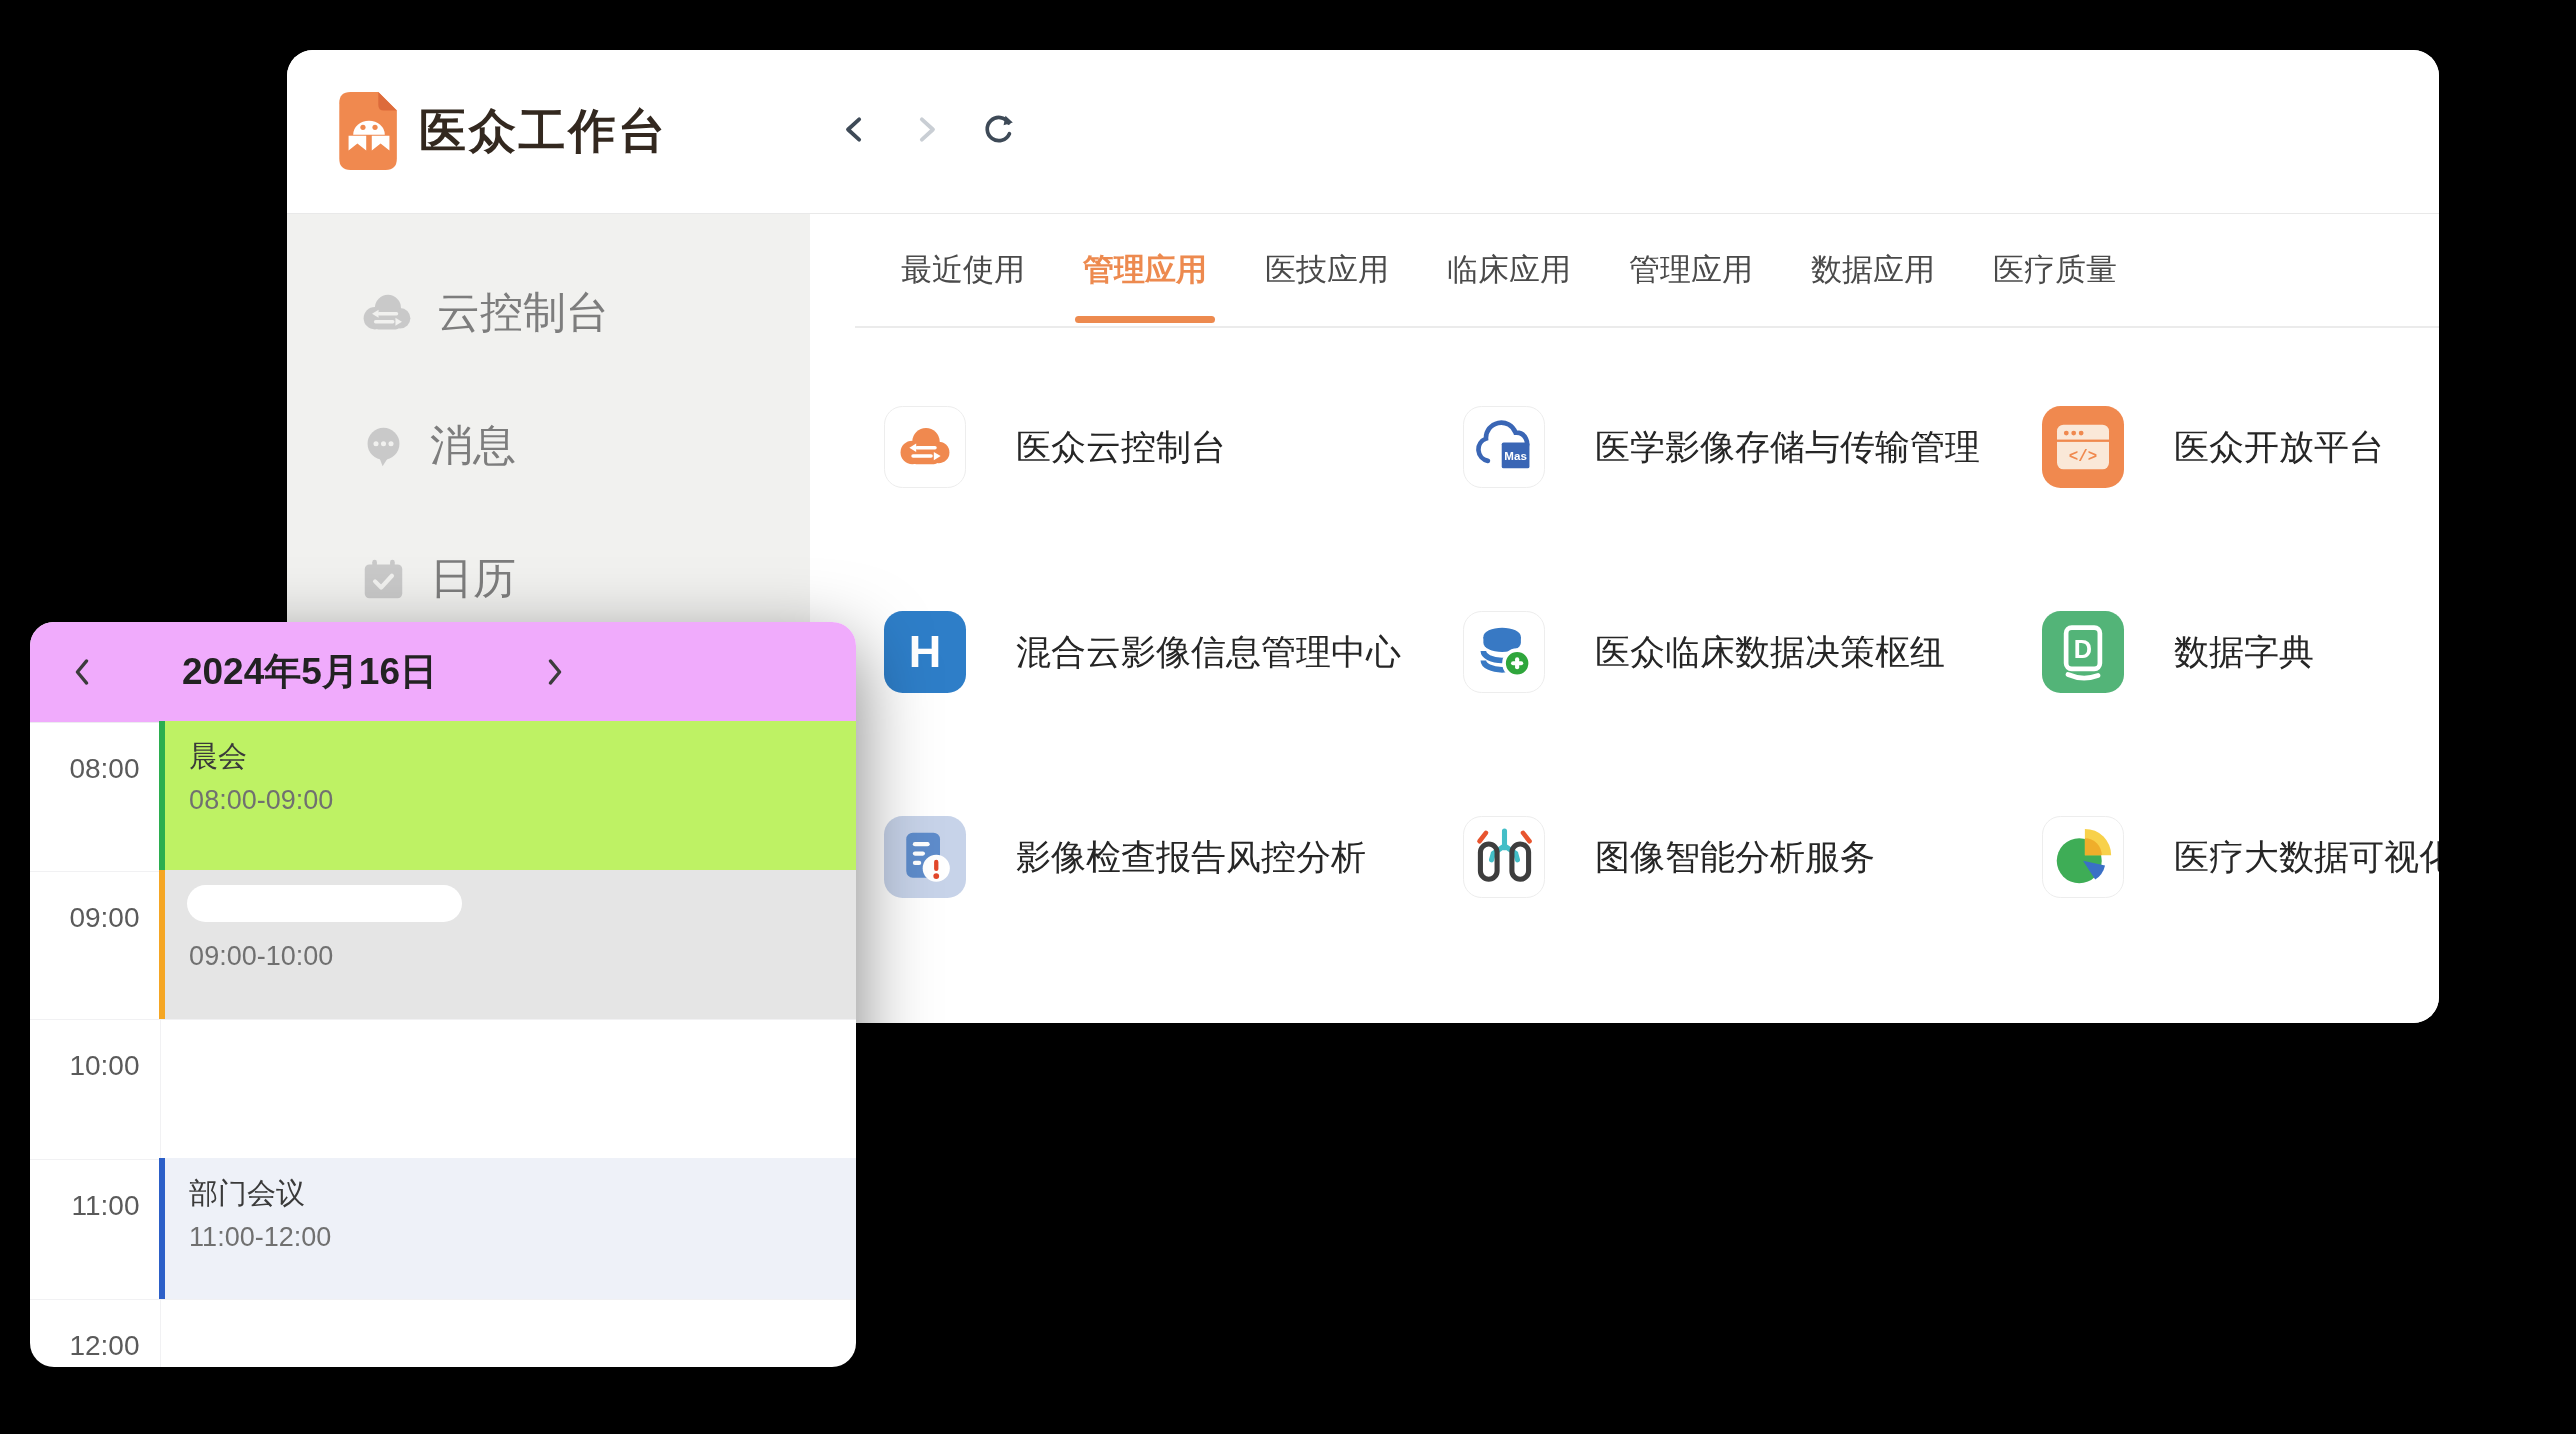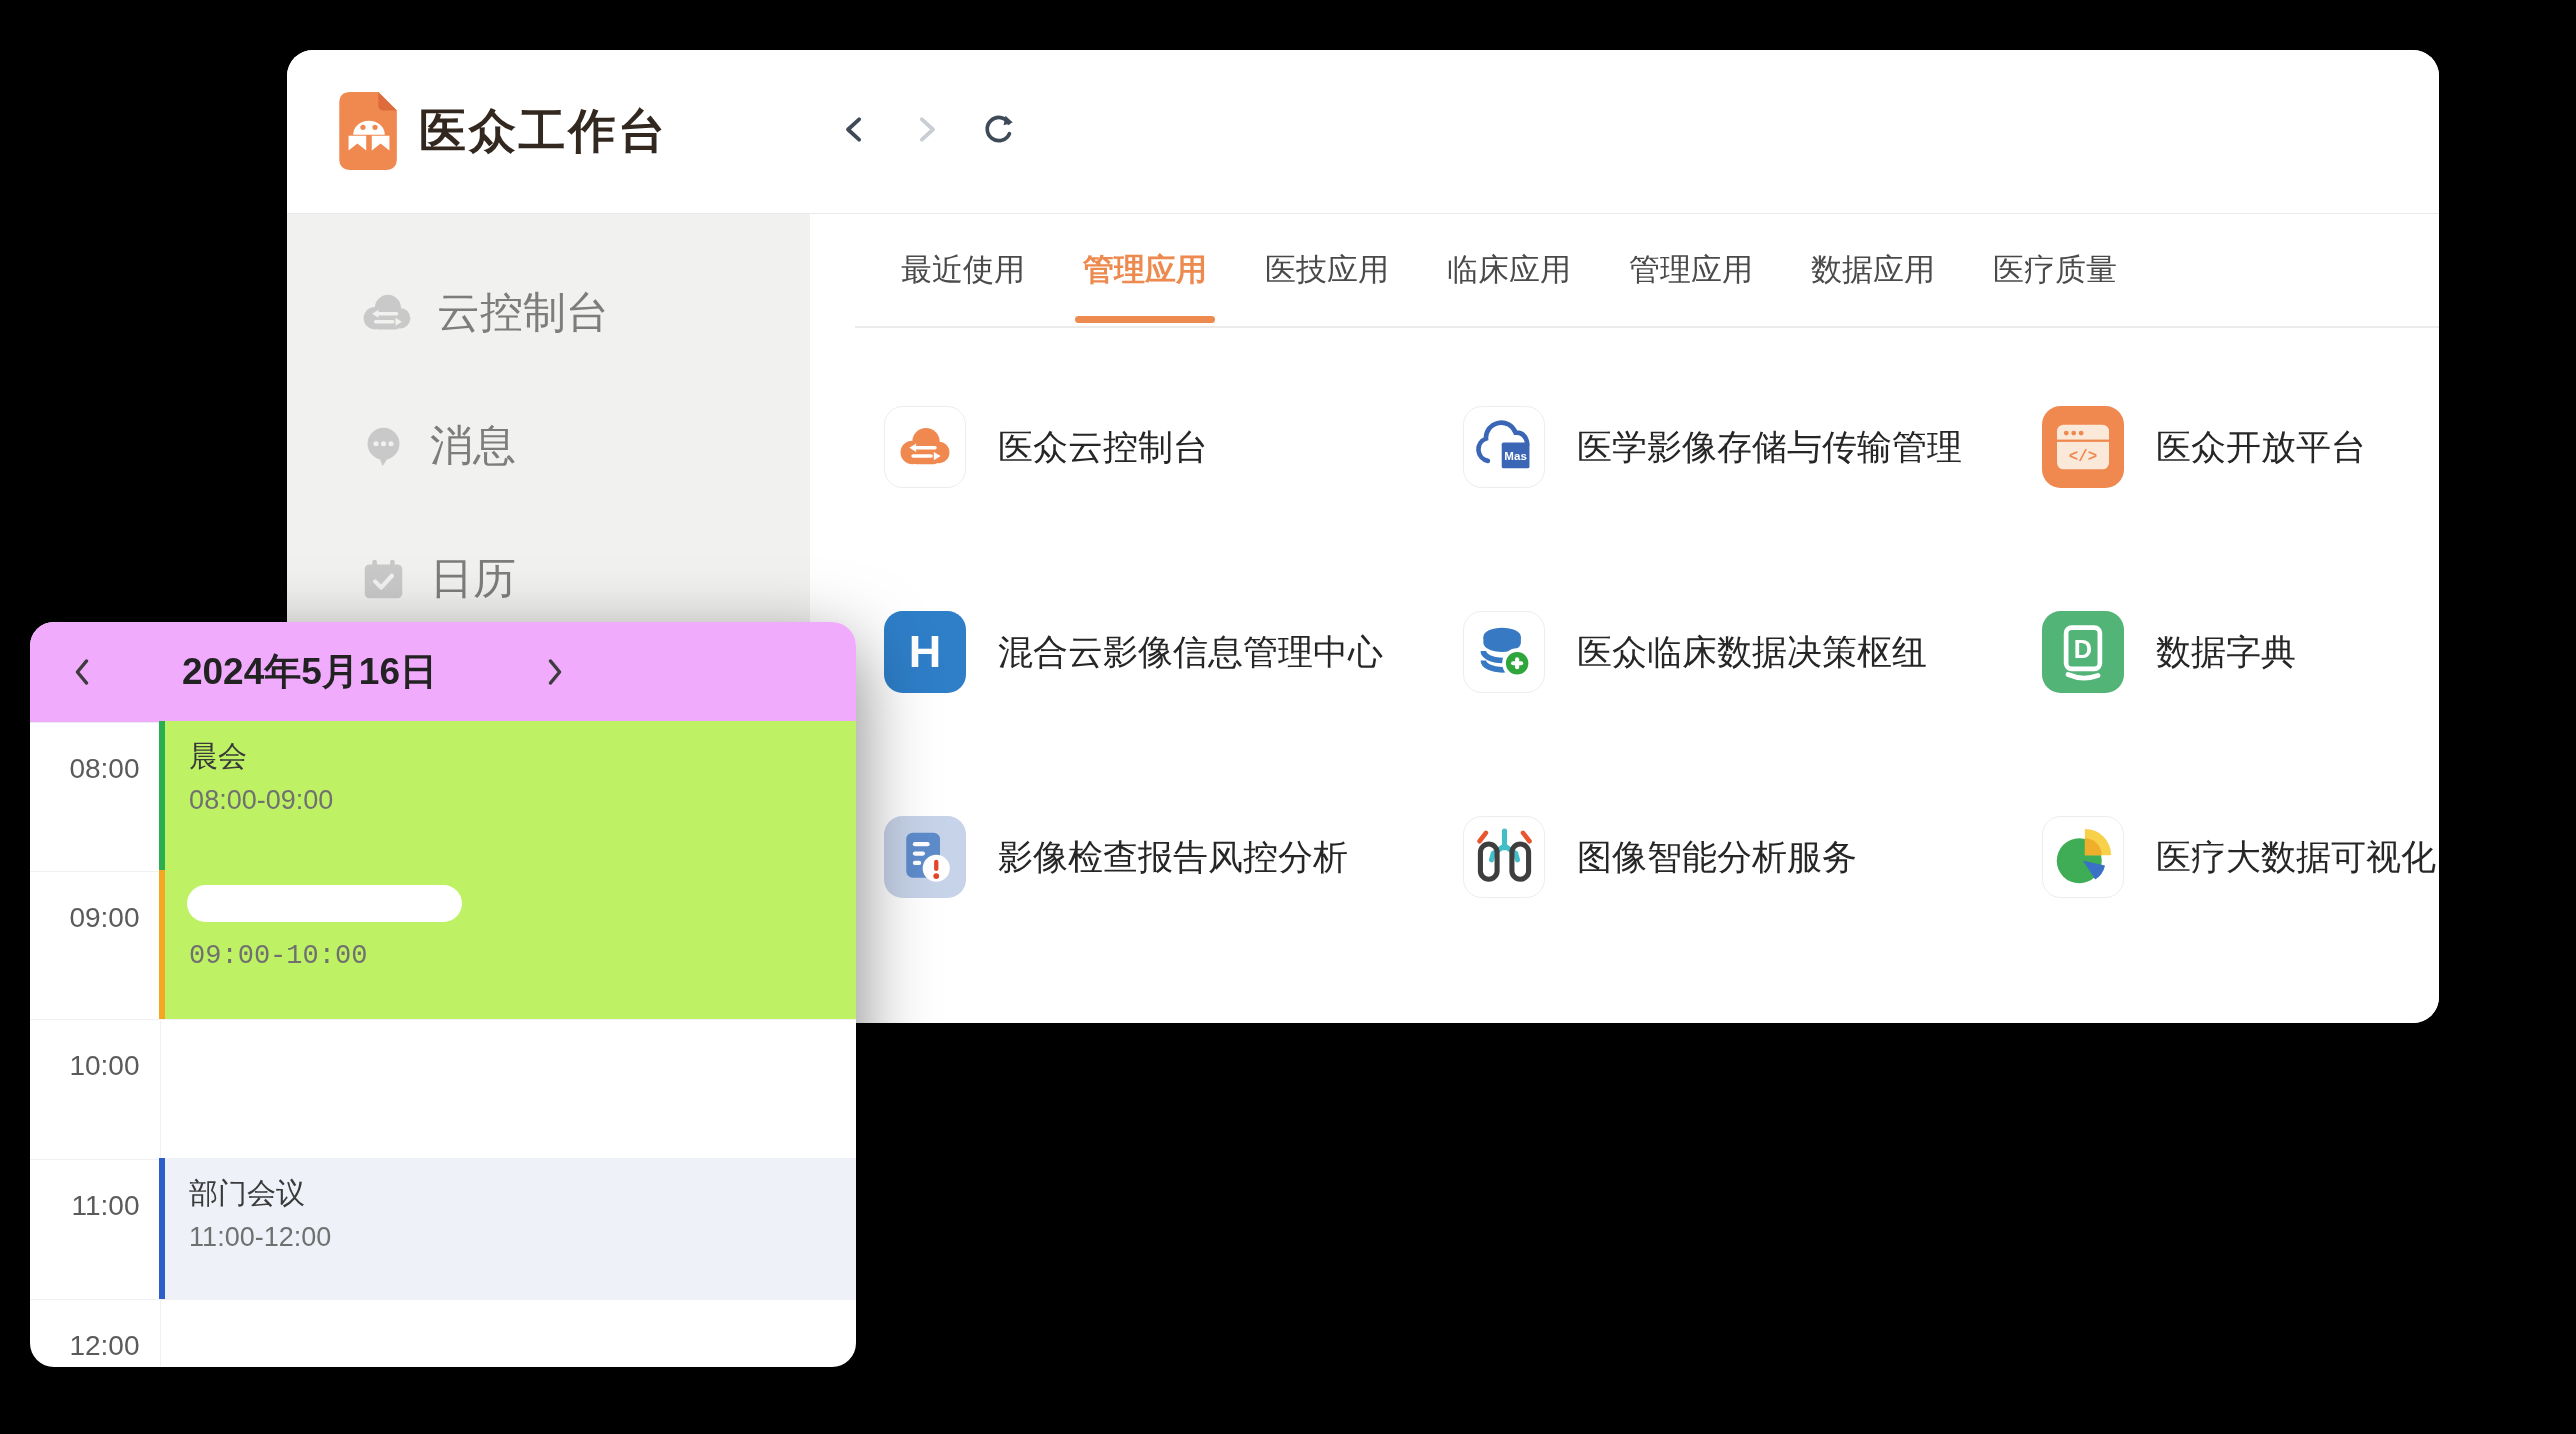--- a/index.html
+++ b/index.html
@@ -57,21 +57,21 @@
   .tab.active::after {
     content:""; position:absolute; bottom:2.8px; left:50%; transform:translateX(-50%);
     width:140px; height:7.4px; border-radius:3.7px; background:#ED8A4F;
   }
   .tab-divider { position:absolute; top:112px; left:45px; right:0; height:1.9px; background:#ebebeb; }
 
   .app-grid {
     position:absolute; left:74px; top:192px;
     display:grid; grid-template-columns:579px 579px 579px; grid-auto-rows:205px;
   }
-  .app-item { display:flex; align-items:center; gap:32px; height:82px; cursor:pointer; }
+  .app-item { display:flex; align-items:center; gap:50px; height:82px; cursor:pointer; }
   .app-name { font-size:35px; color:#262626; font-weight:500; white-space:nowrap; }
 
   .tile {
     width:82px; height:82px; flex:0 0 82px; border-radius:18.6px;
     display:flex; align-items:center; justify-content:center; overflow:hidden;
   }
   .tile.bordered { background:#fff; border:1.9px solid #ededed; }
   .tile.t-orange { background:#F0894F; }
   .tile.t-blue   { background:#2E7EC8; }
   .tile.t-green  { background:#53B478; }
@@ -99,21 +99,21 @@
     flex:0 0 131px; width:131px; padding:30px 20.5px 0 0;
     text-align:right; font-size:28px; color:#5a5a5a;
     border-right:1.9px solid #f1f1f3;
   }
   .cal-events { flex:1; position:relative; }
   .cal-event {
     position:absolute; top:-1.9px; left:-1.9px; right:0; bottom:0;
     border-left:6.5px solid; padding:17px 0 0 24px; cursor:pointer;
   }
   .ev-green  { background:#bef264; border-color:#2BAE4F; }
-  .ev-orange { background:#bef264; border-color:#F5A623;font-family:Liberation Mono, monospace; }
+  .ev-orange { background:#e5e5e5; border-color:#F5A623; }
   .ev-blue   { background:#EEF1F8; border-color:#2C5FC8; }
   .ev-title { font-size:29px; color:#3a3a3a; font-weight:500; line-height:37px; }
   .ev-time  { font-size:27px; color:#707070; line-height:34px; margin-top:7.4px; }
   .ev-pill  { position:absolute; left:22.3px; top:15px; width:275px; height:37px; border-radius:18.6px; background:#fff; }
   .redacted .ev-time  { margin-top:52px; }
 
   svg { display:block; }
 </style>
 </head>
 <body>

